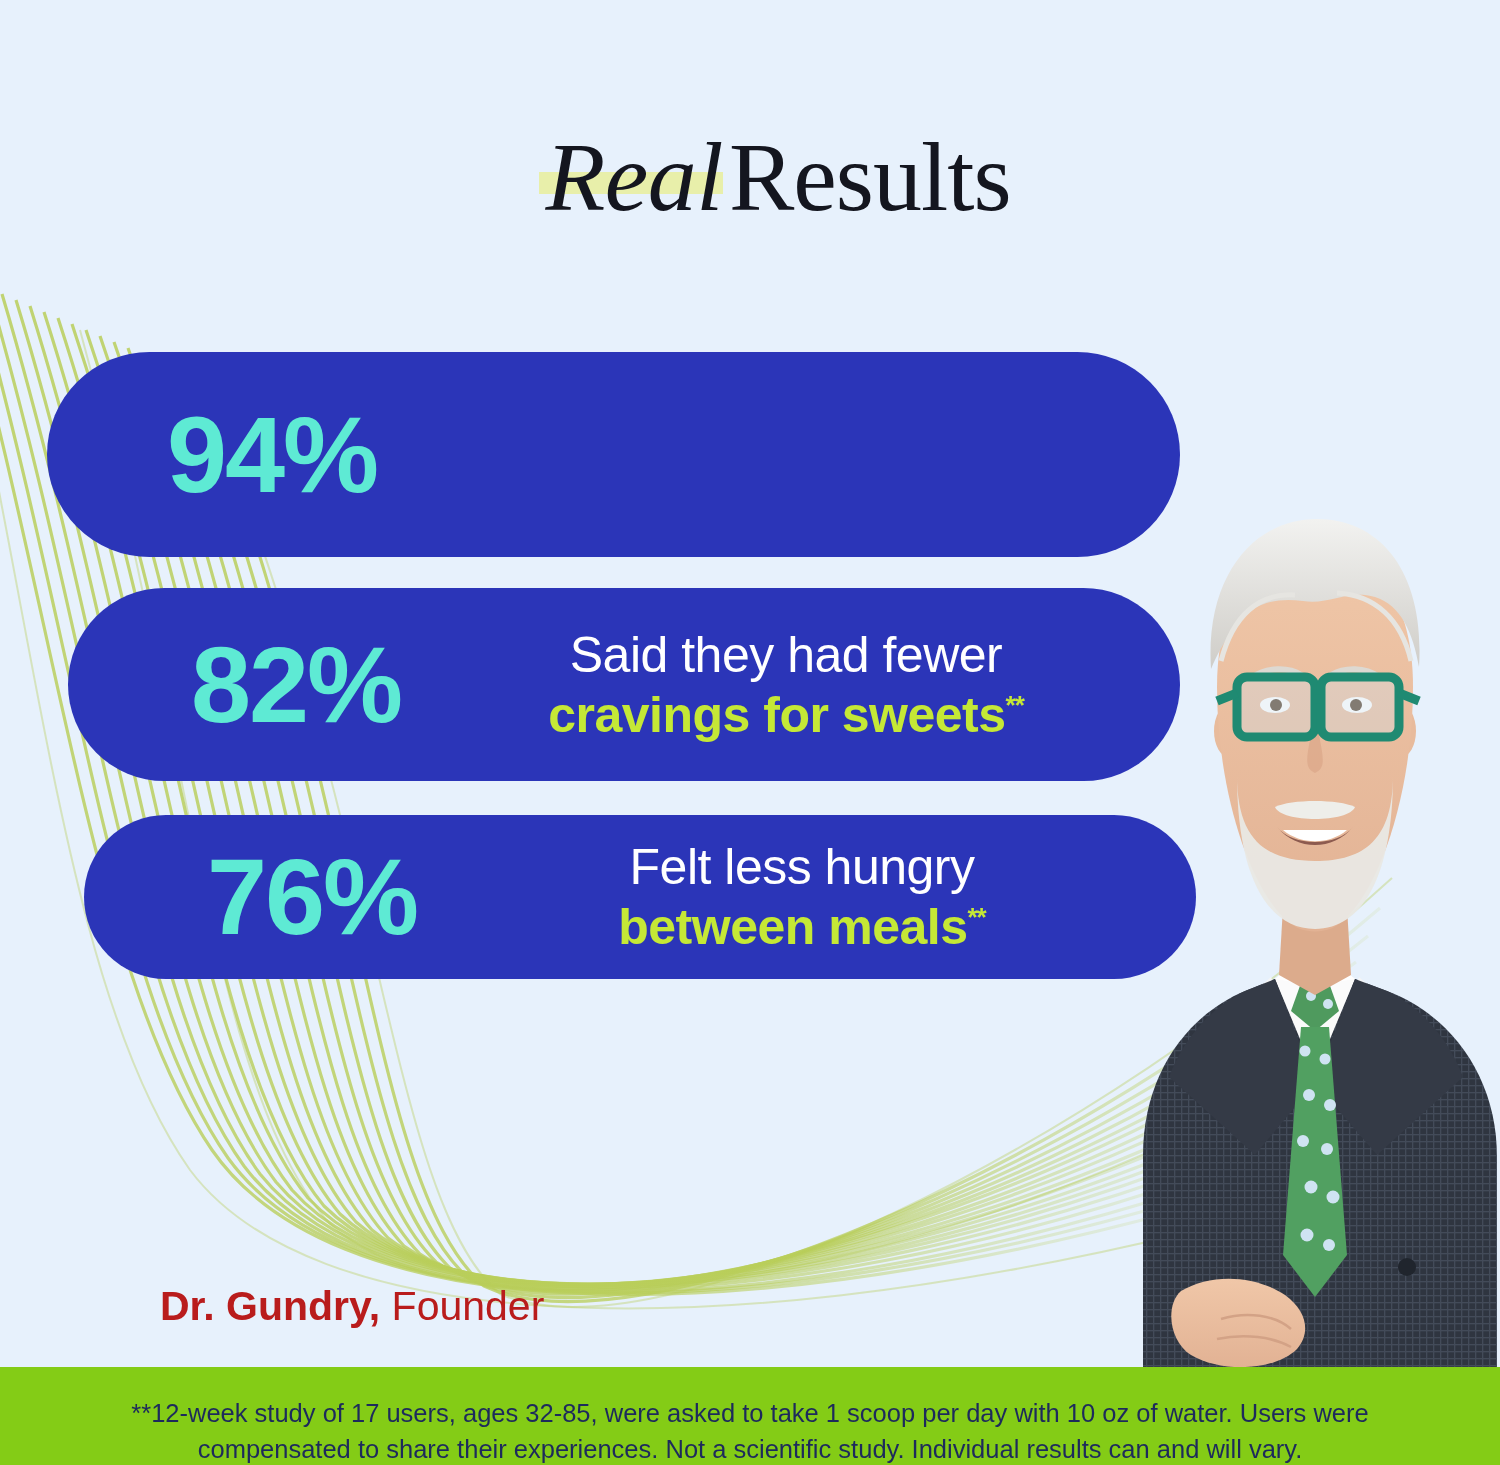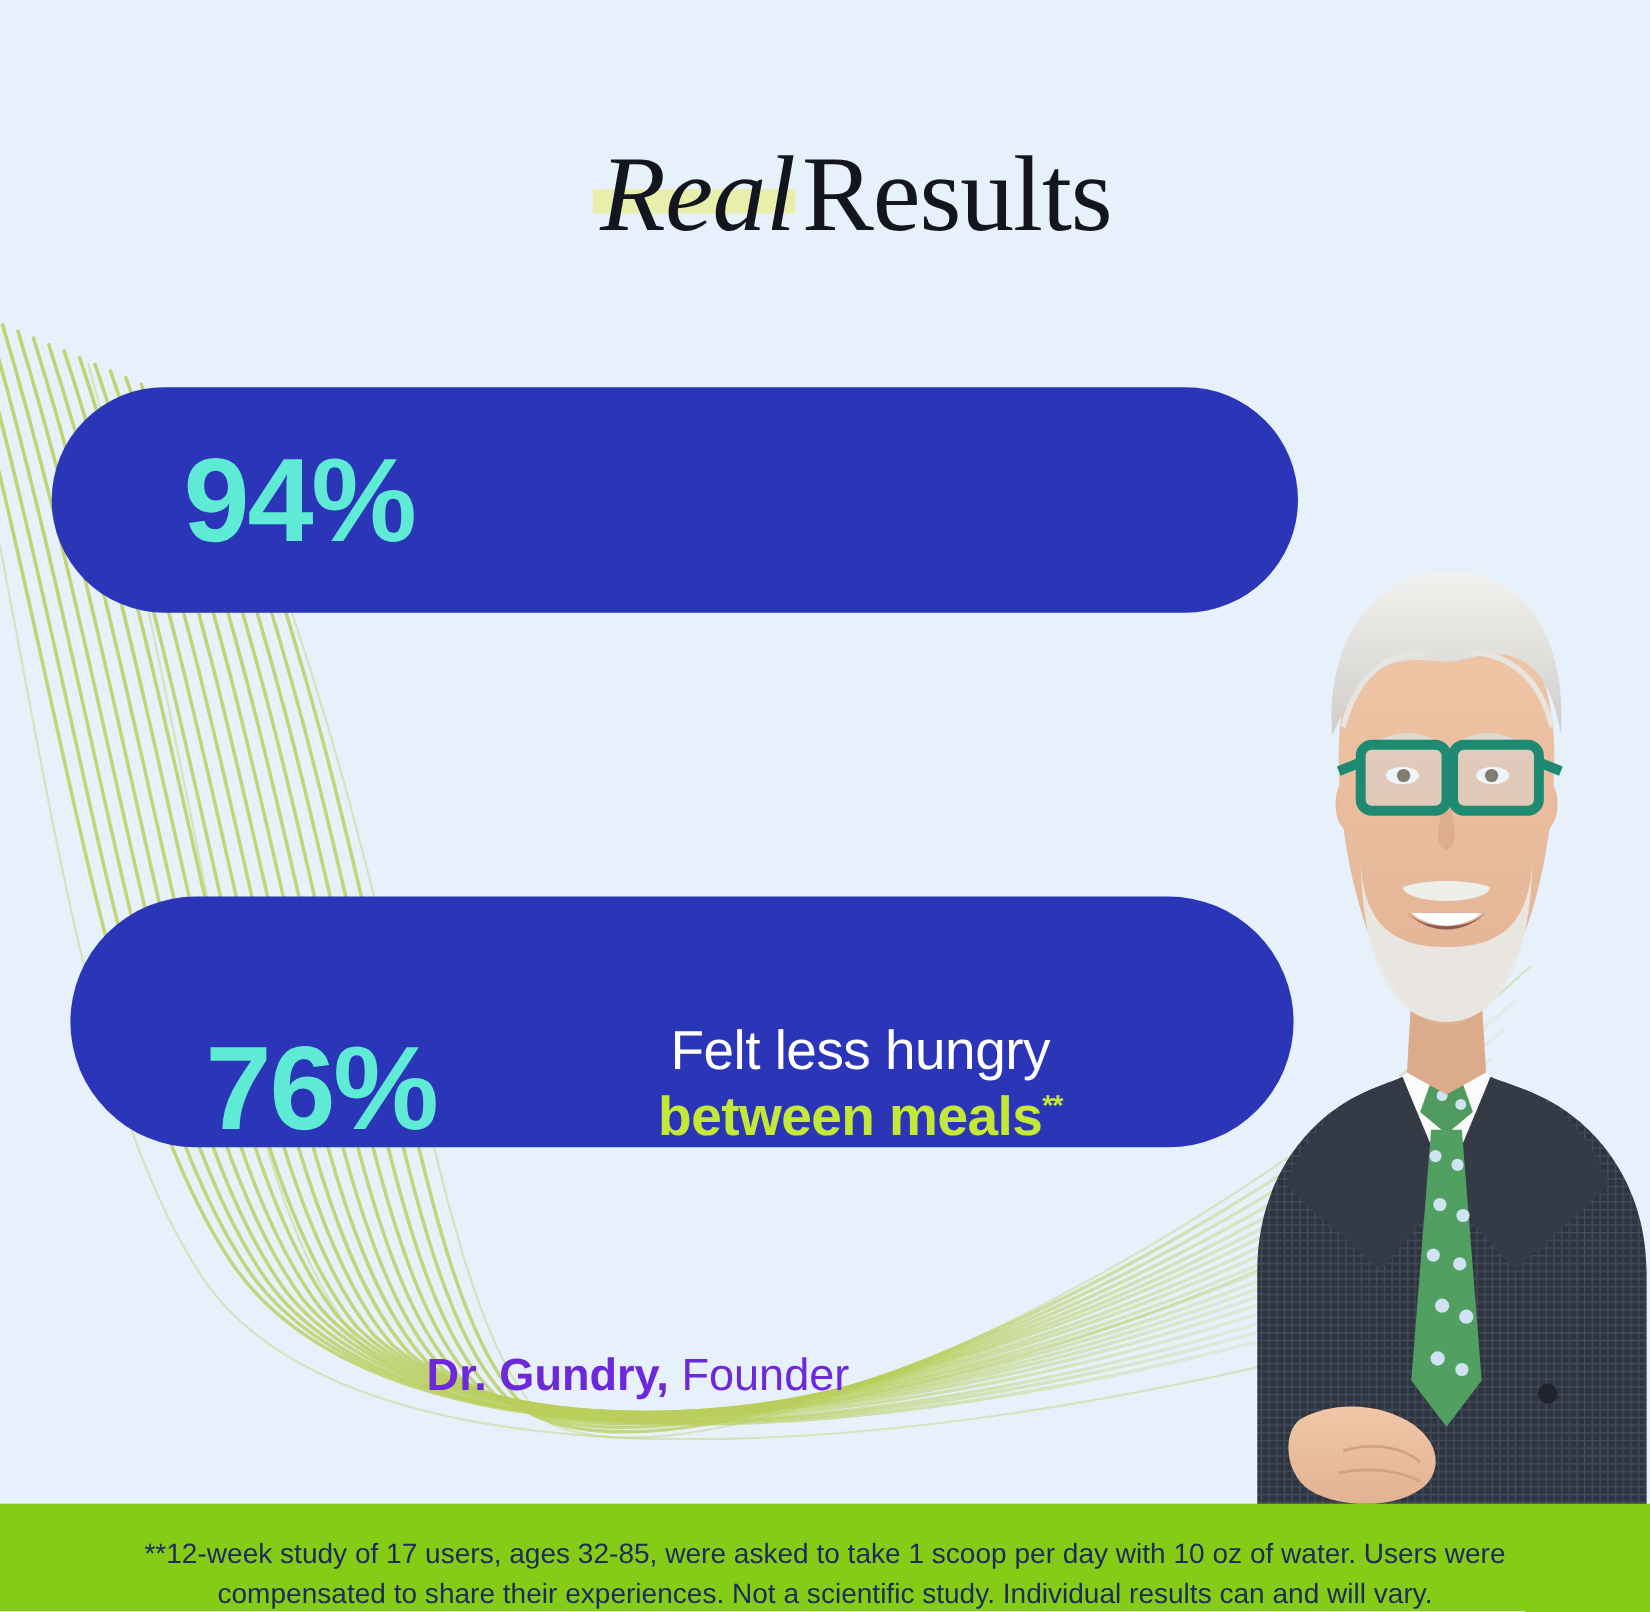--- a/index.html
+++ b/index.html
@@ -79,21 +79,21 @@
   .pill {
     position: absolute;
     background: #2b35b8;
     border-radius: 999px;
     display: flex;
     align-items: center;
     overflow: hidden;
   }
   .pill-1 { left: 47px;  top: 352px;  width: 1133px; height: 205px; }
   .pill-2 { left: 68px;  top: 588px;  width: 1112px; height: 193px; }
-  .pill-3 { left: 64px;  top: 815px;  width: 1112px; height: 228px; align-items: flex-end; }
+  .pill-3 { left: 84px;  top: 815px;  width: 1112px; height: 164px; }
 
   .pill-number {
     color: #5eead4;
     font-weight: 700;
     font-size: 108px;
     line-height: 1;
     letter-spacing: -2px;
     flex: 0 0 auto;
     text-align: center;
   }
@@ -138,26 +138,25 @@
     top: 455px;
     width: 380px;
     height: 915px;
     overflow: hidden;
   }
 
   
   .attribution {
     position: absolute;
     left: 160px;
-    top: 1228px;
+    top: 1284px;
     width: 840px;
-    text-align: center;
     font-size: 41px;
     line-height: 1.1;
-    color: #6d28d9;
+    color: #b91c1c;
     white-space: nowrap;
   }
   .attribution .name { font-weight: 700; }
   .attribution .role { font-weight: 400; }
 
   
   .footer {
     position: absolute;
     left: 0;
     top: 1367px;
@@ -221,20 +220,27 @@
   </svg>
 
   <div class="title-wrap">
     <span class="title-real"><span class="hl"></span><span class="tx">Real</span></span><span class="title-results">Results</span>
   </div>
 
   <div class="pill pill-1">
     <div class="pill-number">94%</div>
   </div>
 
+  <div class="pill pill-2">
+    <div class="pill-number">82%</div>
+    <div class="pill-text">
+      <span class="pill-line-1">Said they had fewer</span>
+      <span class="pill-line-2"><span>cravings for sweets</span><span class="asterisks">**</span></span>
+    </div>
+  </div>
 
   <div class="pill pill-3">
     <div class="pill-number">76%</div>
     <div class="pill-text">
       <span class="pill-line-1">Felt less hungry</span>
       <span class="pill-line-2"><span>between meals</span><span class="asterisks">**</span></span>
     </div>
   </div>
 
   <div class="attribution">

